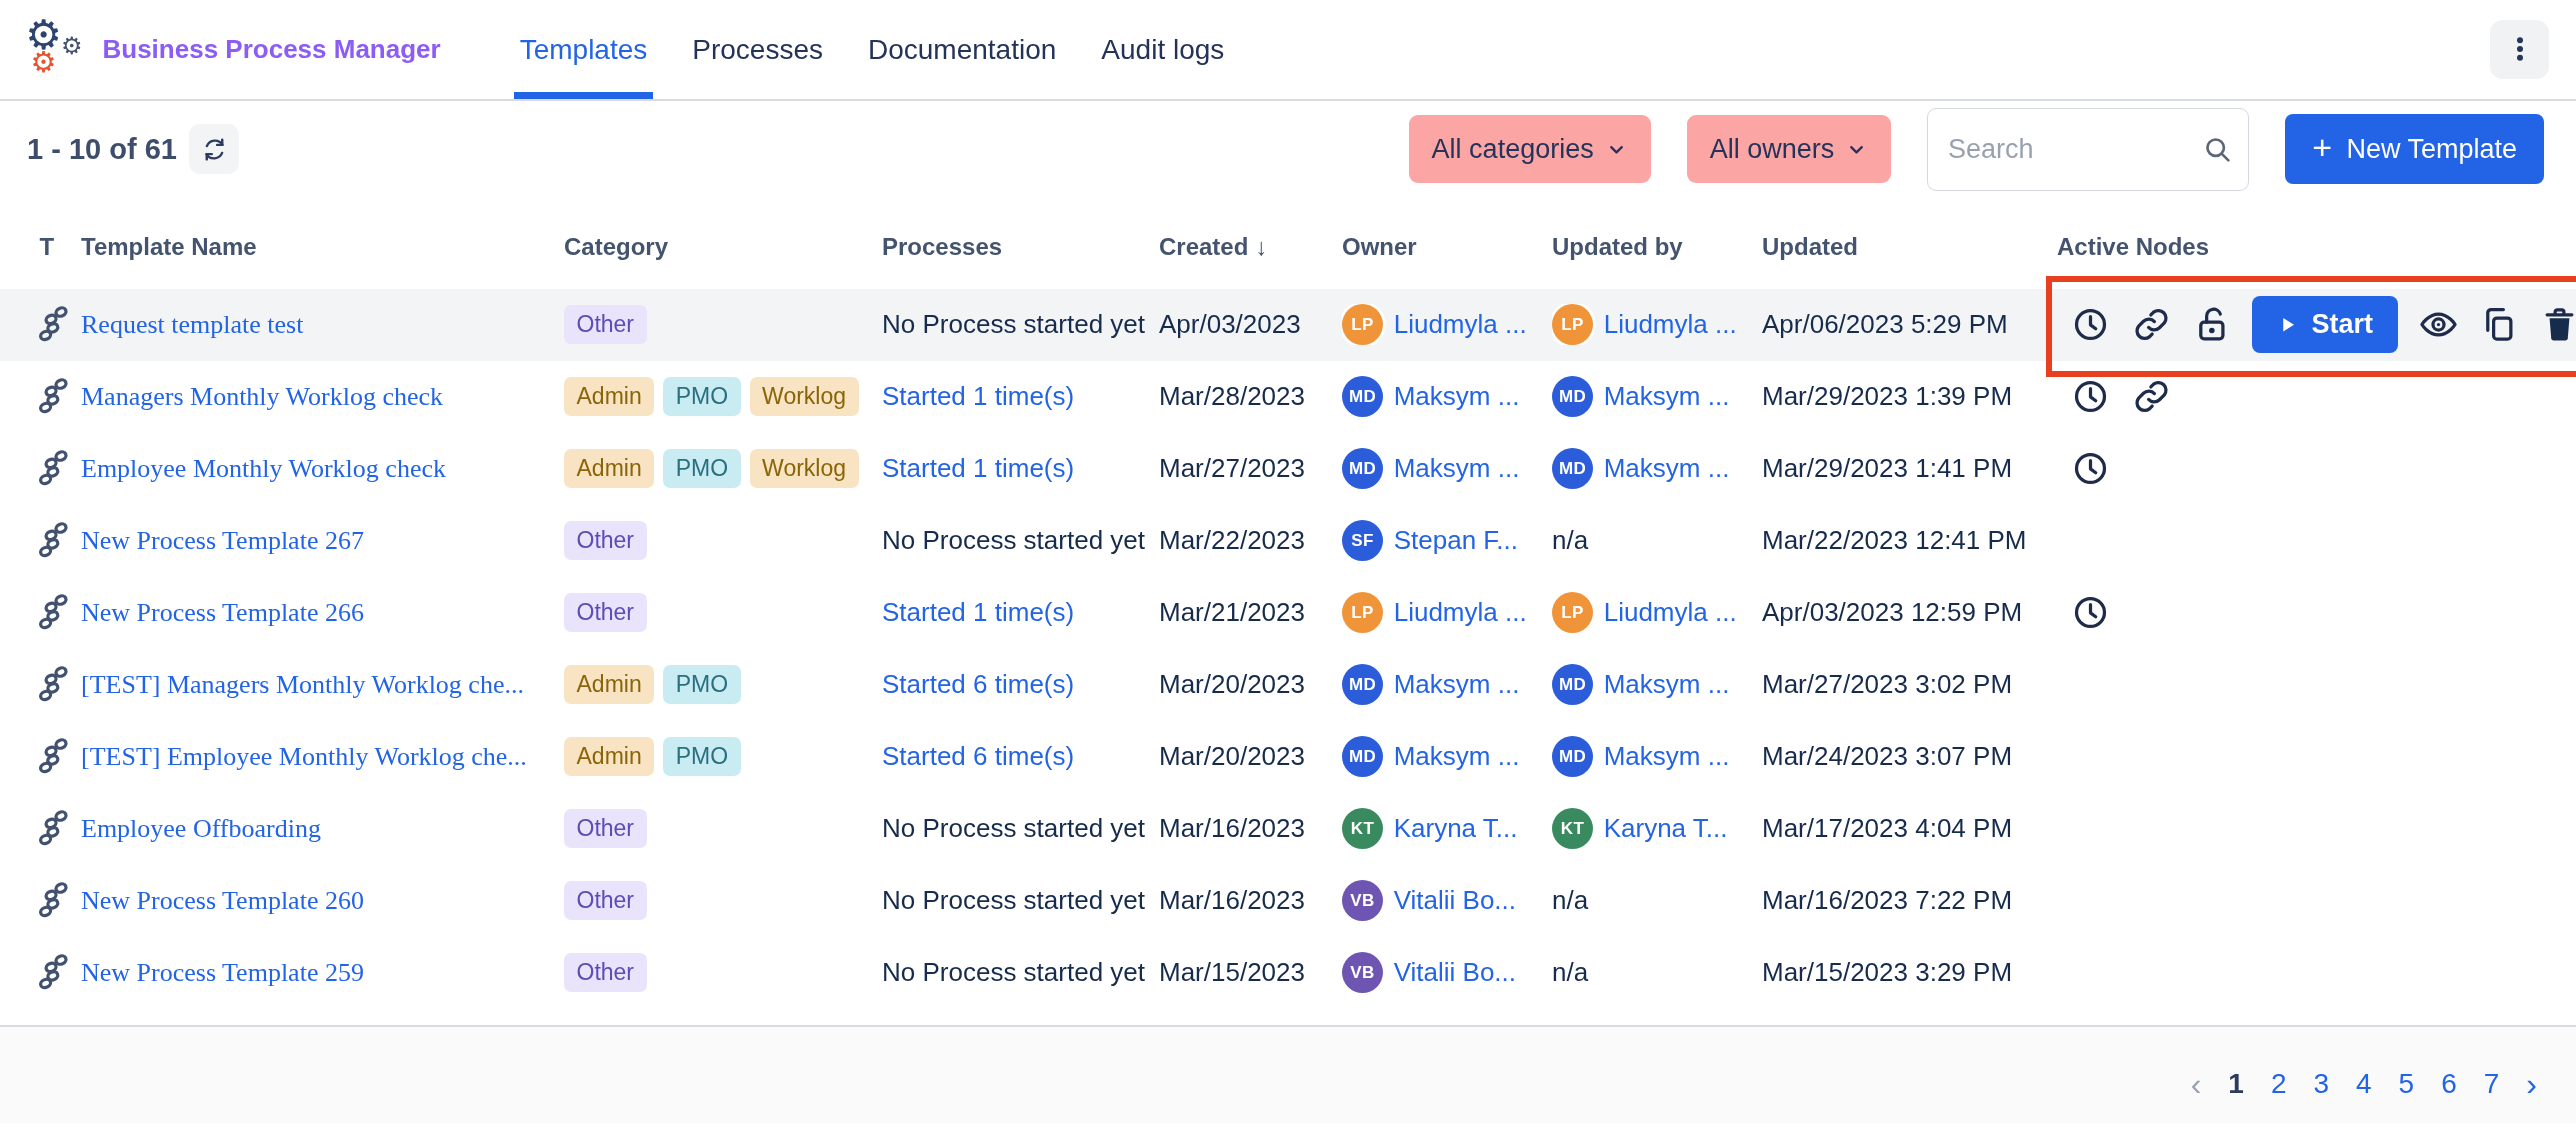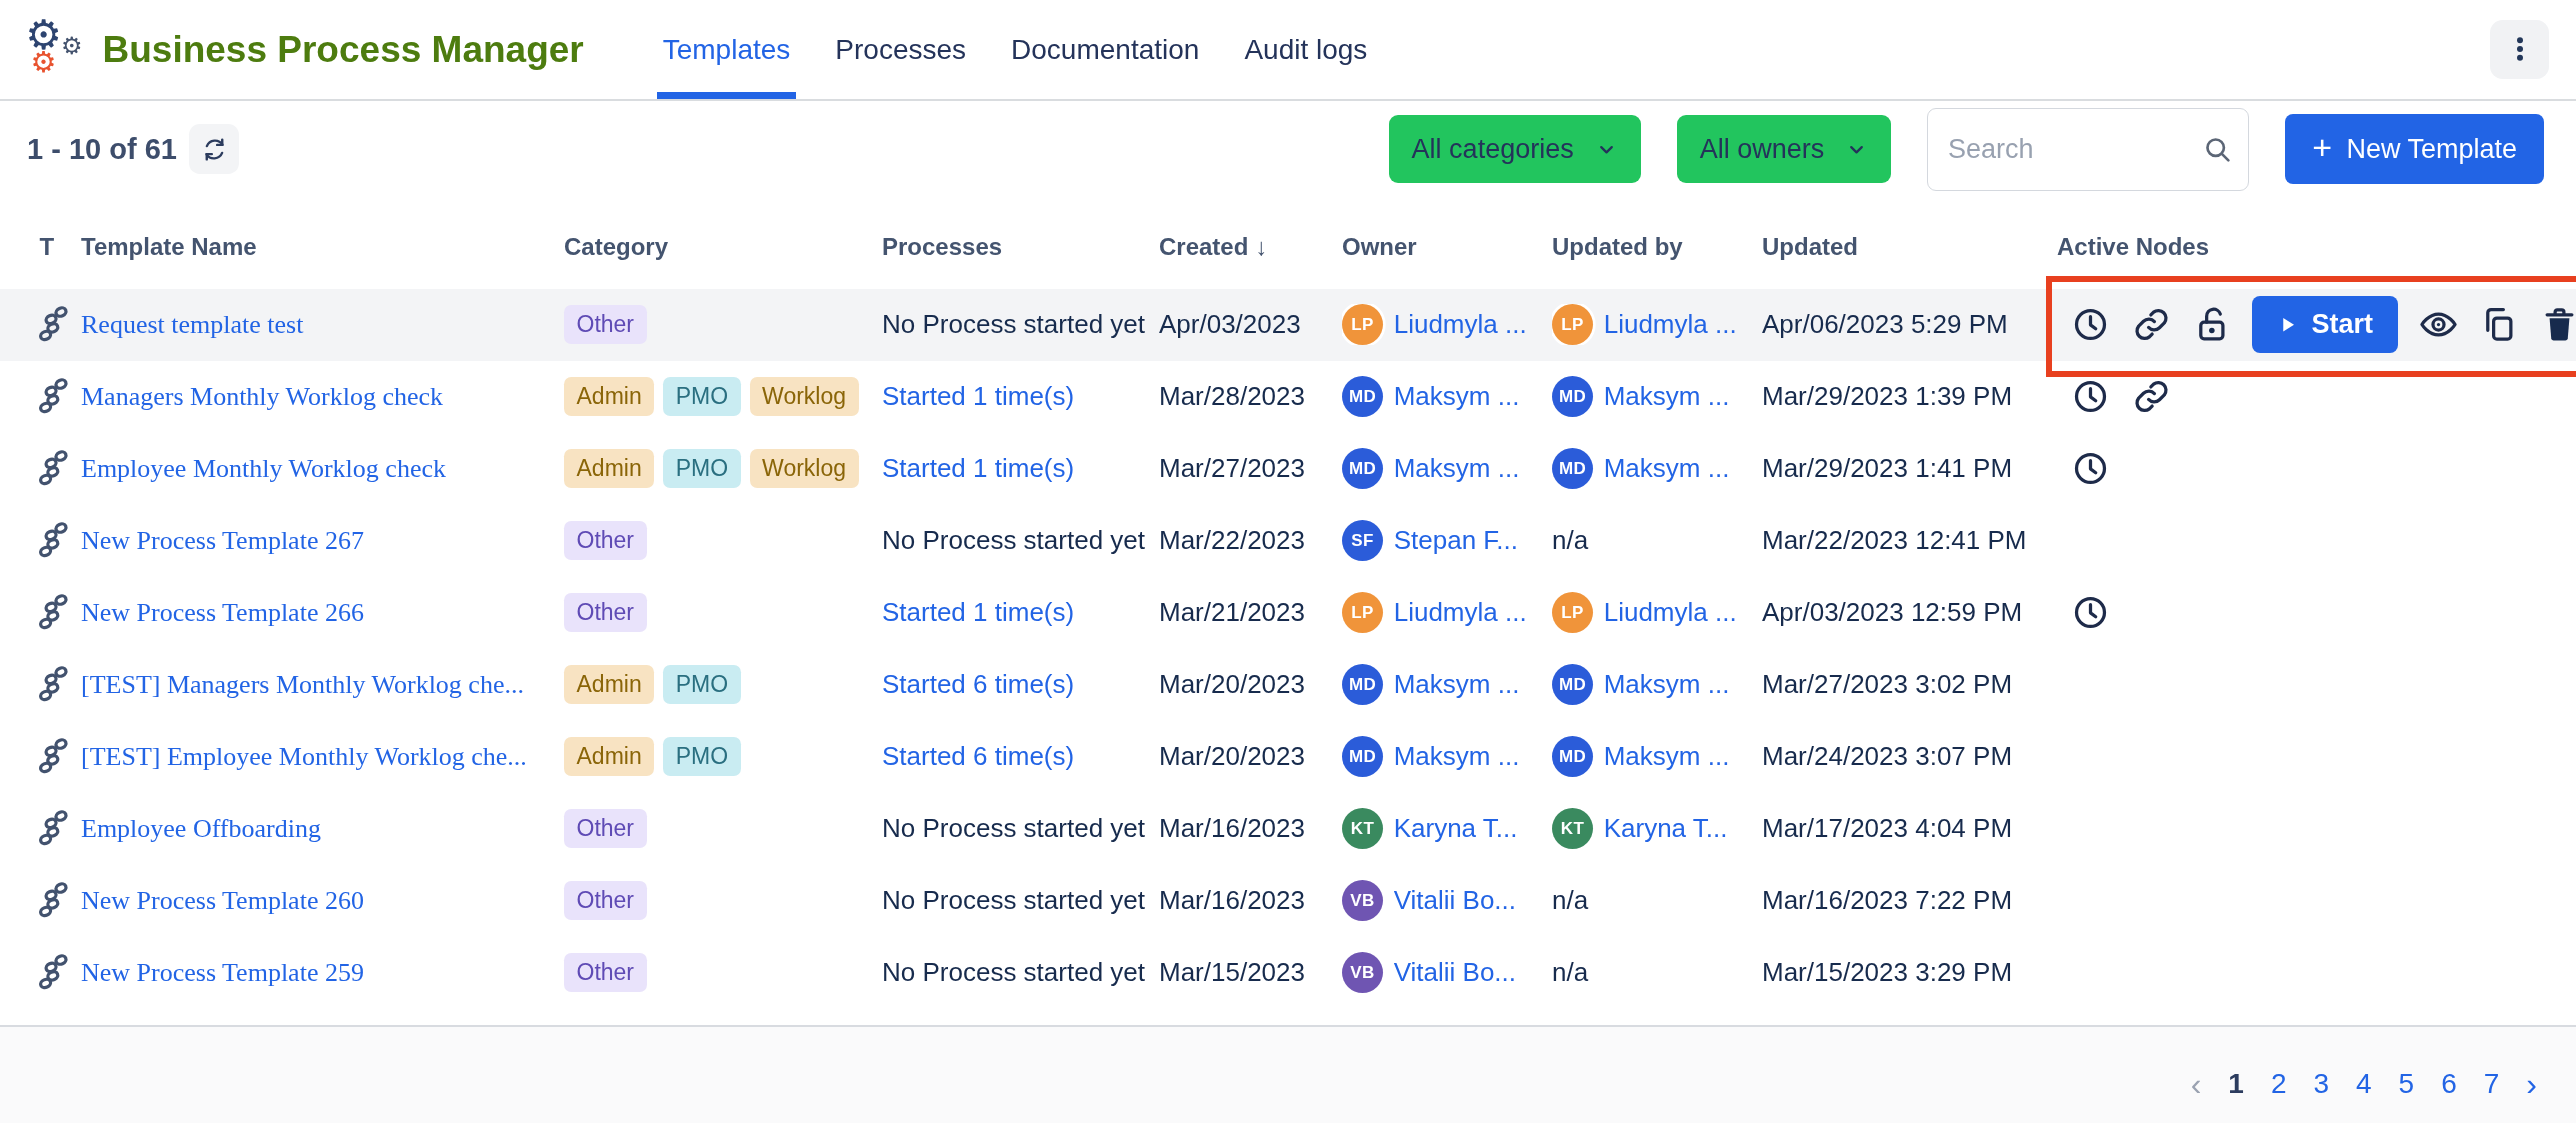--- a/index.html
+++ b/index.html
@@ -11,21 +11,21 @@
   }
   
   .topbar {
     height:101px; background:#fff; border-bottom:2.7px solid #d9dcdf;
     display:flex; align-items:center; padding:0 27px; position:relative;
   }
   .logo { width:63px; height:63px; position:relative; flex:0 0 auto; }
   .logo .g1 { position:absolute; left:-1.8px; top:-7.2px; font-size:41px; color:#2d4470; }
   .logo .g2 { position:absolute; left:34px; top:14.3px; font-size:24px; color:#44536e; }
   .logo .g3 { position:absolute; left:3.6px;  top:27px; font-size:29px; color:#e8532f; }
-  .app-title { font-size:37px; font-weight:bold; color:#4d7c0f; margin-left:12.5px; white-space:nowrap;text-align:right; }
+  .app-title { font-size:26px; font-weight:bold; color:#8b5cf6; margin-left:12.5px; white-space:nowrap;text-align:right; }
   .nav { display:flex; align-items:stretch; height:100%; margin-left:79px; gap:45px; }
   .nav-item {
     display:flex; align-items:center; font-size:28px; font-weight:500;
     color:#24335a; position:relative; cursor:pointer; white-space:nowrap;
   }
   .nav-item.active { color:#2264e5; }
   .nav-item.active::after {
     content:""; position:absolute; left:-5.4px; right:-5.4px; bottom:0;
     height:7.2px; background:#2264e5;
   }
@@ -41,22 +41,22 @@
   }
   .count-wrap { display:flex; align-items:center; gap:12.5px; }
   .count-text { font-size:29px; font-weight:bold; color:#3d4d6b; white-space:nowrap; }
   .refresh-btn {
     width:50px; height:50px; background:#f3f4f6; border-radius:10.7px;
     display:flex; align-items:center; justify-content:center; cursor:pointer;
   }
   .refresh-btn svg { width:29px; height:29px; stroke:#2c3c5e; stroke-width:2; fill:none; stroke-linecap:round; }
   .toolbar-right { margin-left:auto; display:flex; align-items:center; gap:36px; }
   .filter-pill {
-    height:68px; background:#22c55e; border-radius:9px; padding:0 23px;
-    display:flex; align-items:center; gap:21px; font-size:27px; font-weight:500;
+    height:68px; background:#fca5a5; border-radius:9px; padding:0 23px;
+    display:flex; align-items:center; gap:11px; font-size:27px; font-weight:500;
     color:#24335a; cursor:pointer; white-space:nowrap;
   }
   .filter-pill svg { width:23px; height:23px; stroke:#24335a; stroke-width:2.4; fill:none; stroke-linecap:round; stroke-linejoin:round; }
   .search-box {
     width:322px; height:83px; background:#fff; border:1.8px solid #d4d8de;
     border-radius:9px; display:flex; align-items:center; padding:0 16px 0 19.7px;
   }
   .search-box input {
     border:none; outline:none; flex:1; font-size:27px; color:#172b4d;
     font-family:"Liberation Sans", sans-serif; background:transparent; min-width:0;

